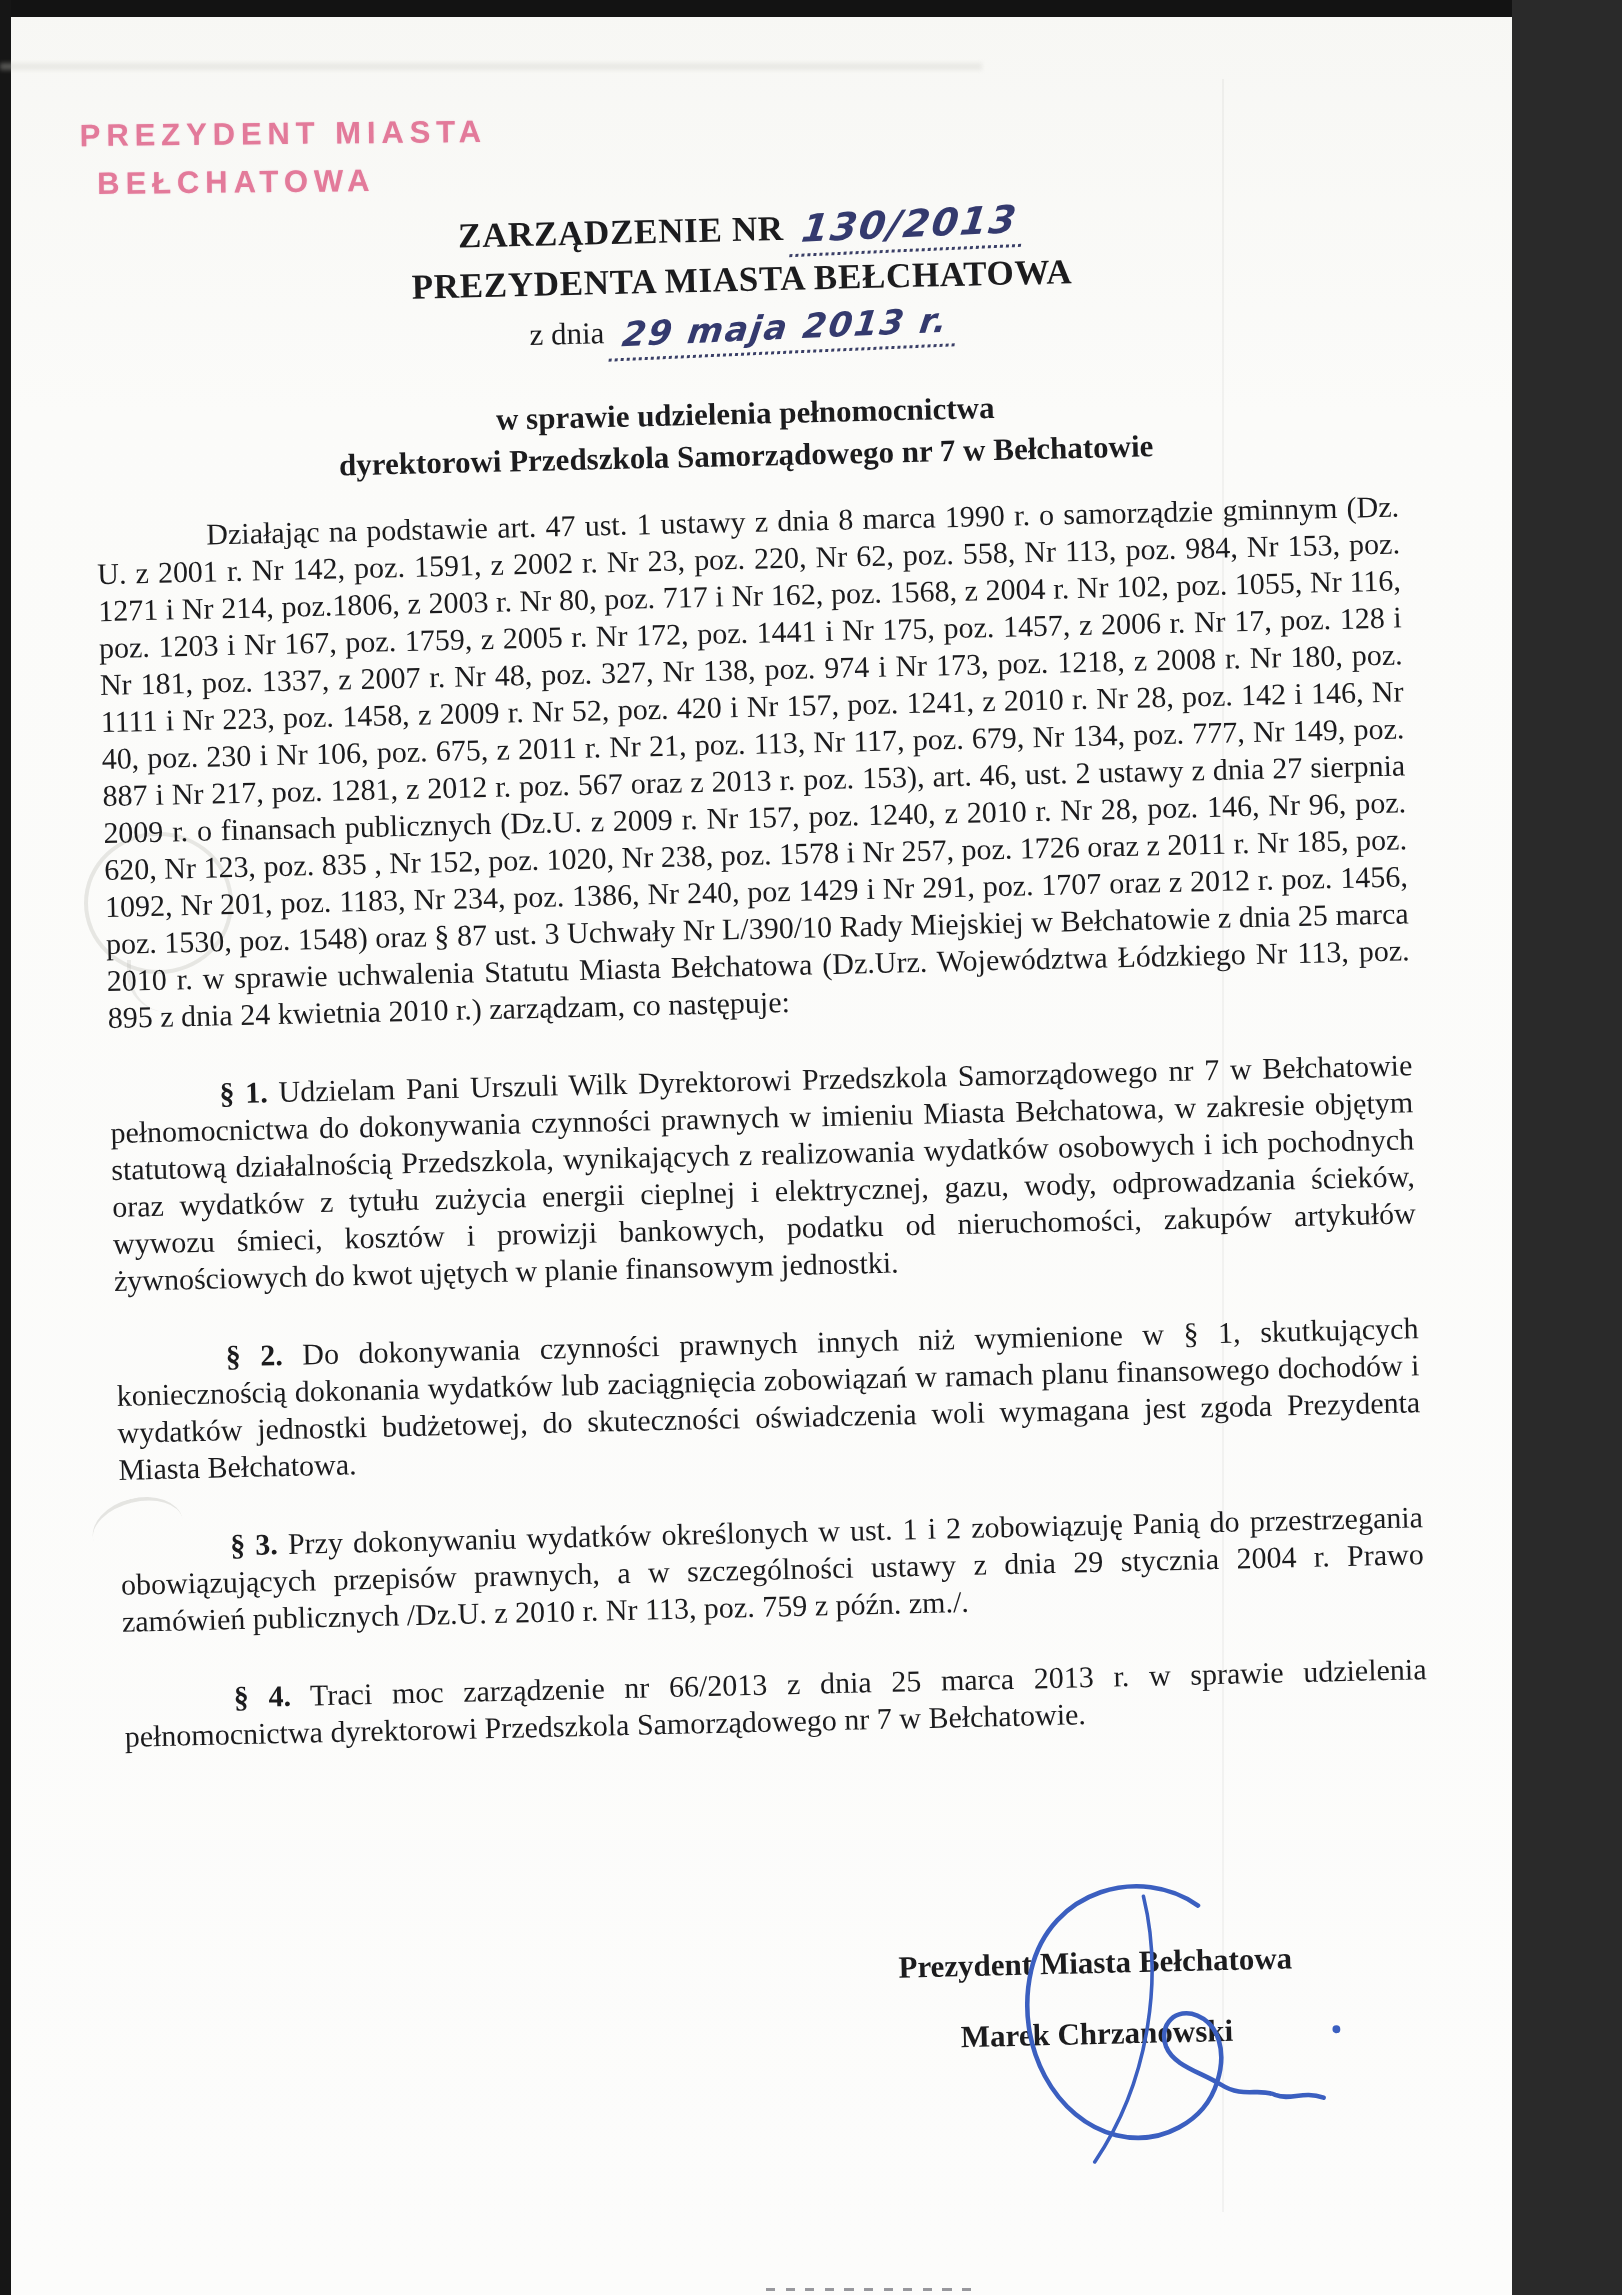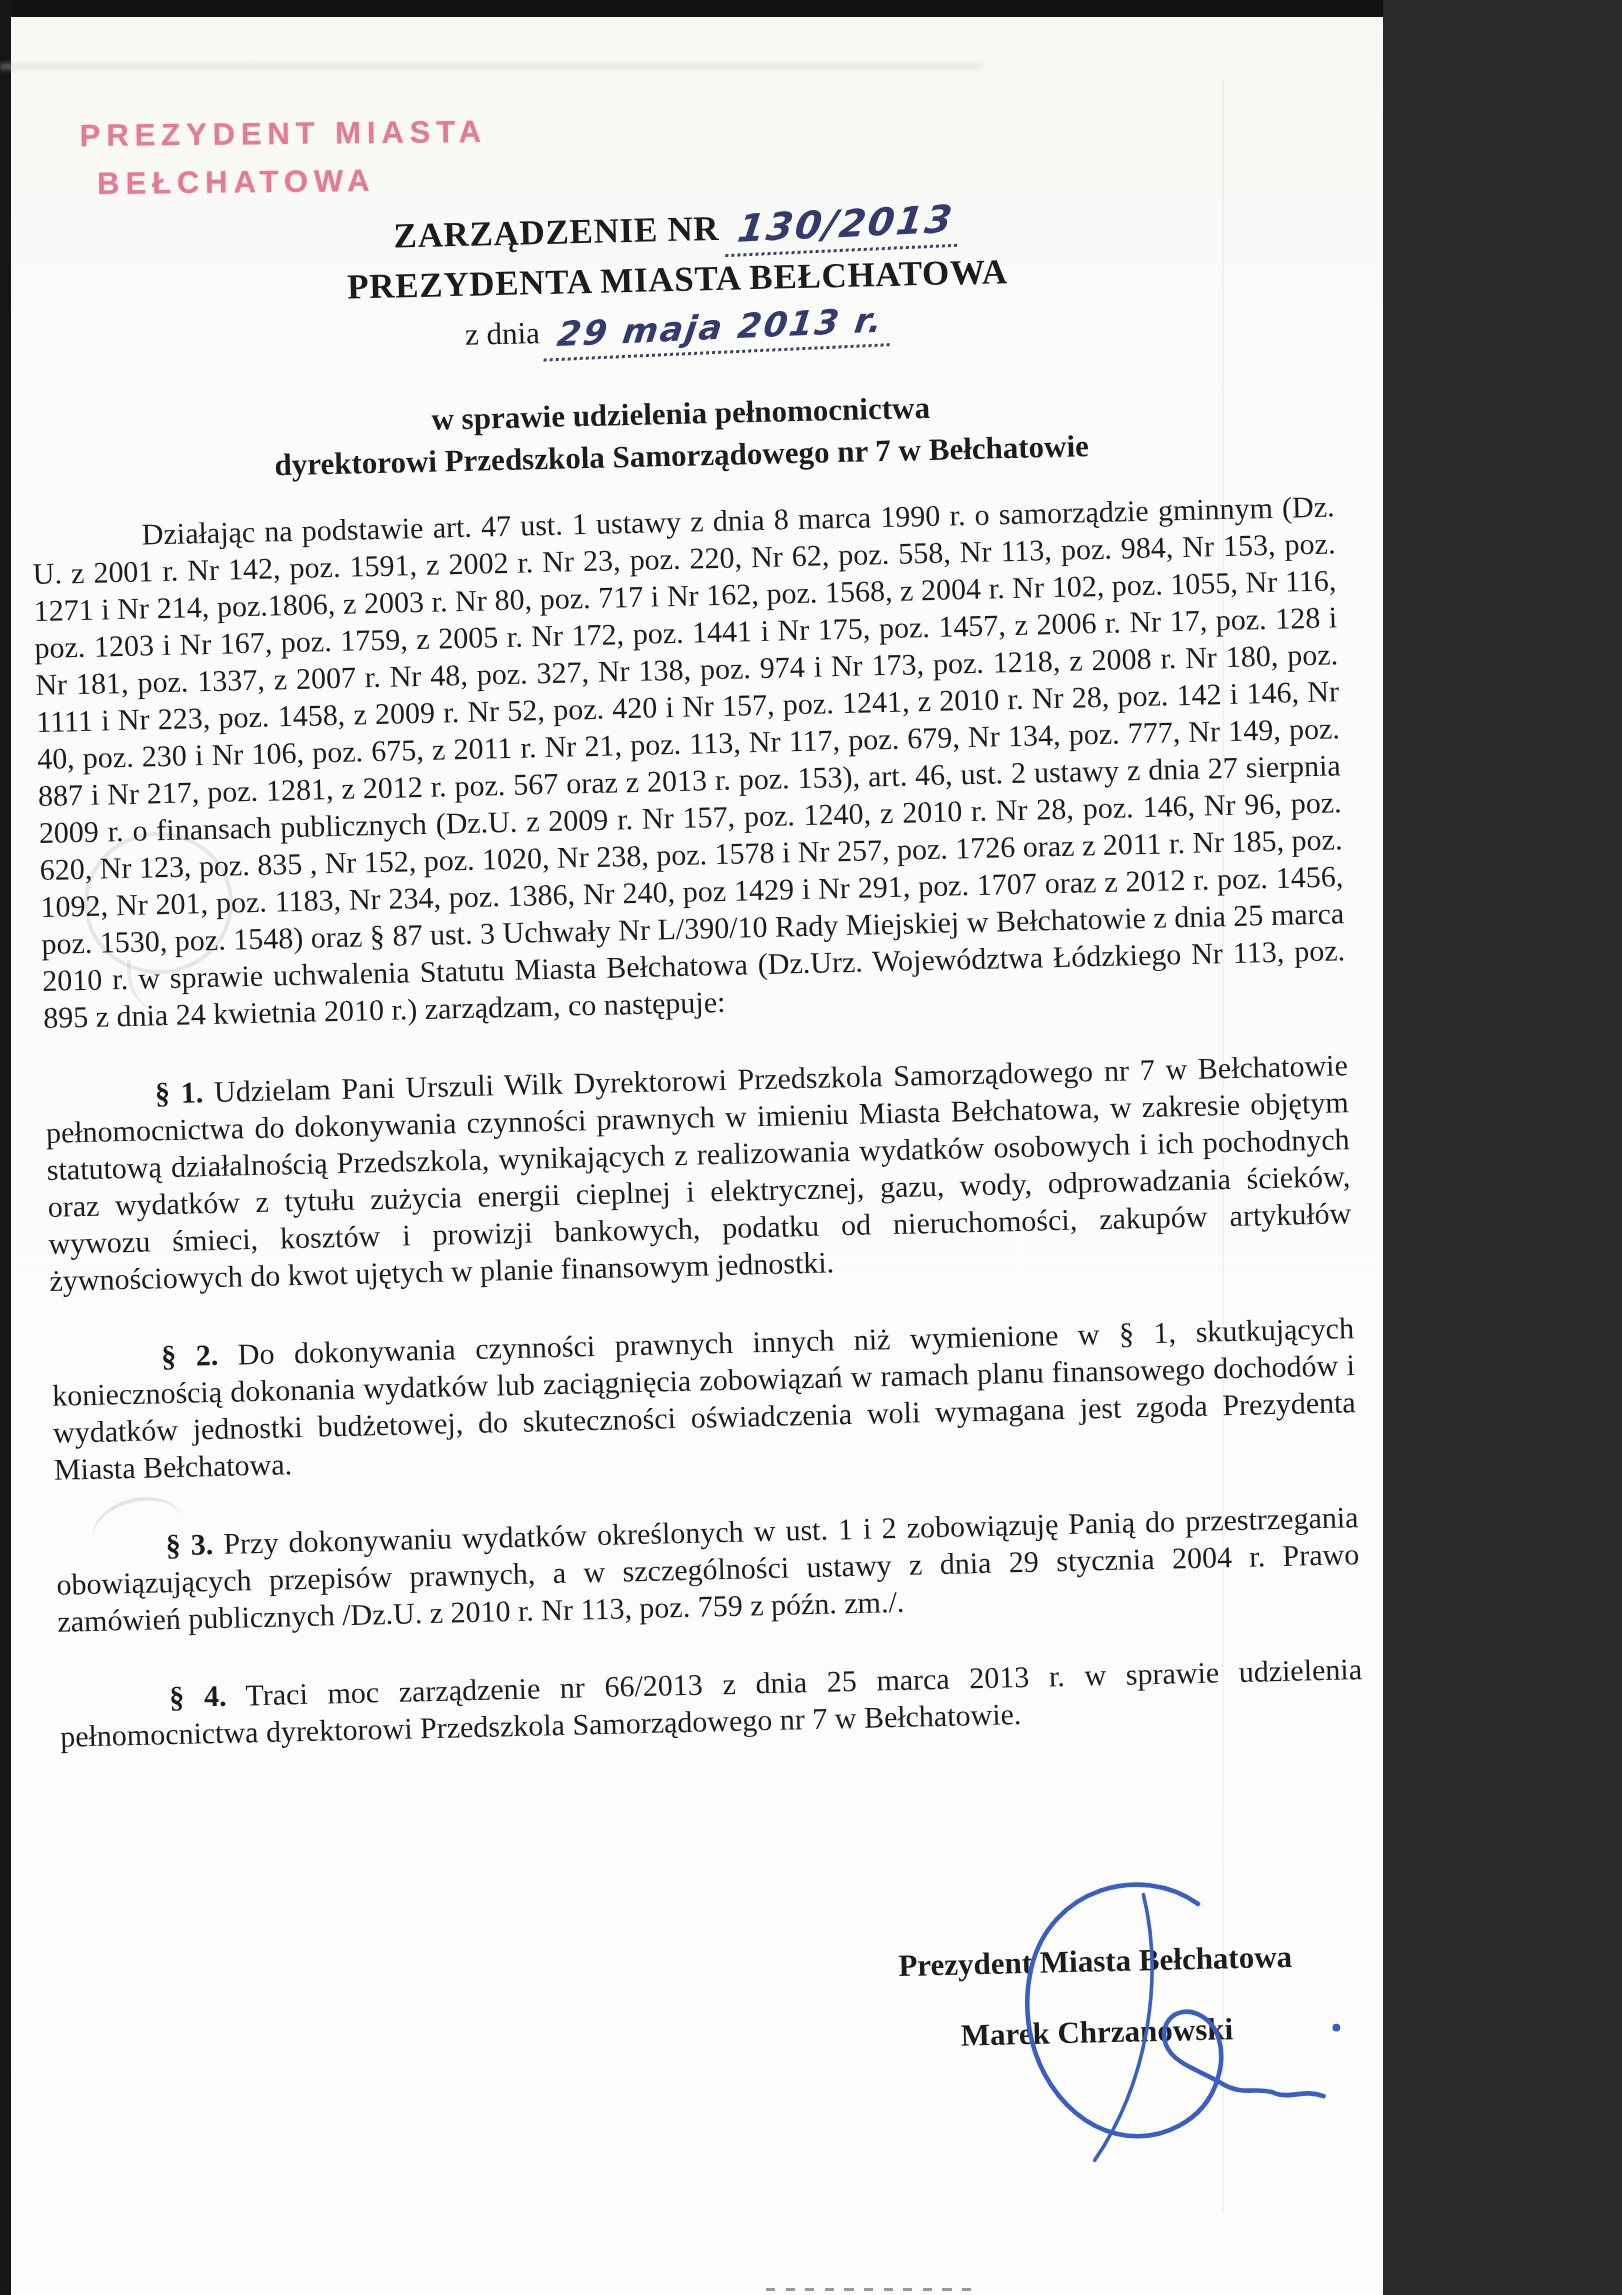--- a/index.html
+++ b/index.html
@@ -1,18 +1,18 @@
 <!DOCTYPE html>
 <html style="--stamp: #e0698e; --handwriting-ink: #343a6e; --signature-ink: #3b5fc0; --text: #1c1c1e;font-size:10.5px"><head>
 <meta charset="utf-8">
 <style>
   html, body { margin: 0; padding: 0; background: #2a2a2a; }
   .page {
     position: relative;
-    width: 1383px;
+    width: 1512px;
     height: 2295px;
     background: linear-gradient(180deg, #f7f7f4 0%, #fbfbf9 18%, #fcfcfb 100%);
     overflow: hidden;
     font-family: "Liberation Serif", serif;
     color: var(--text, #1c1c1e);
   }
   
   .scan-edge-top { position: absolute; top: 0; left: 0; width: 100%; height: 17px; background: #131313; }
   .scan-edge-left { position: absolute; top: 0; left: 0; width: 11px; height: 100%; background: #161616; }
   .scan-streak { position: absolute; top: 63px; left: 0; width: 982px; height: 6.5px;

